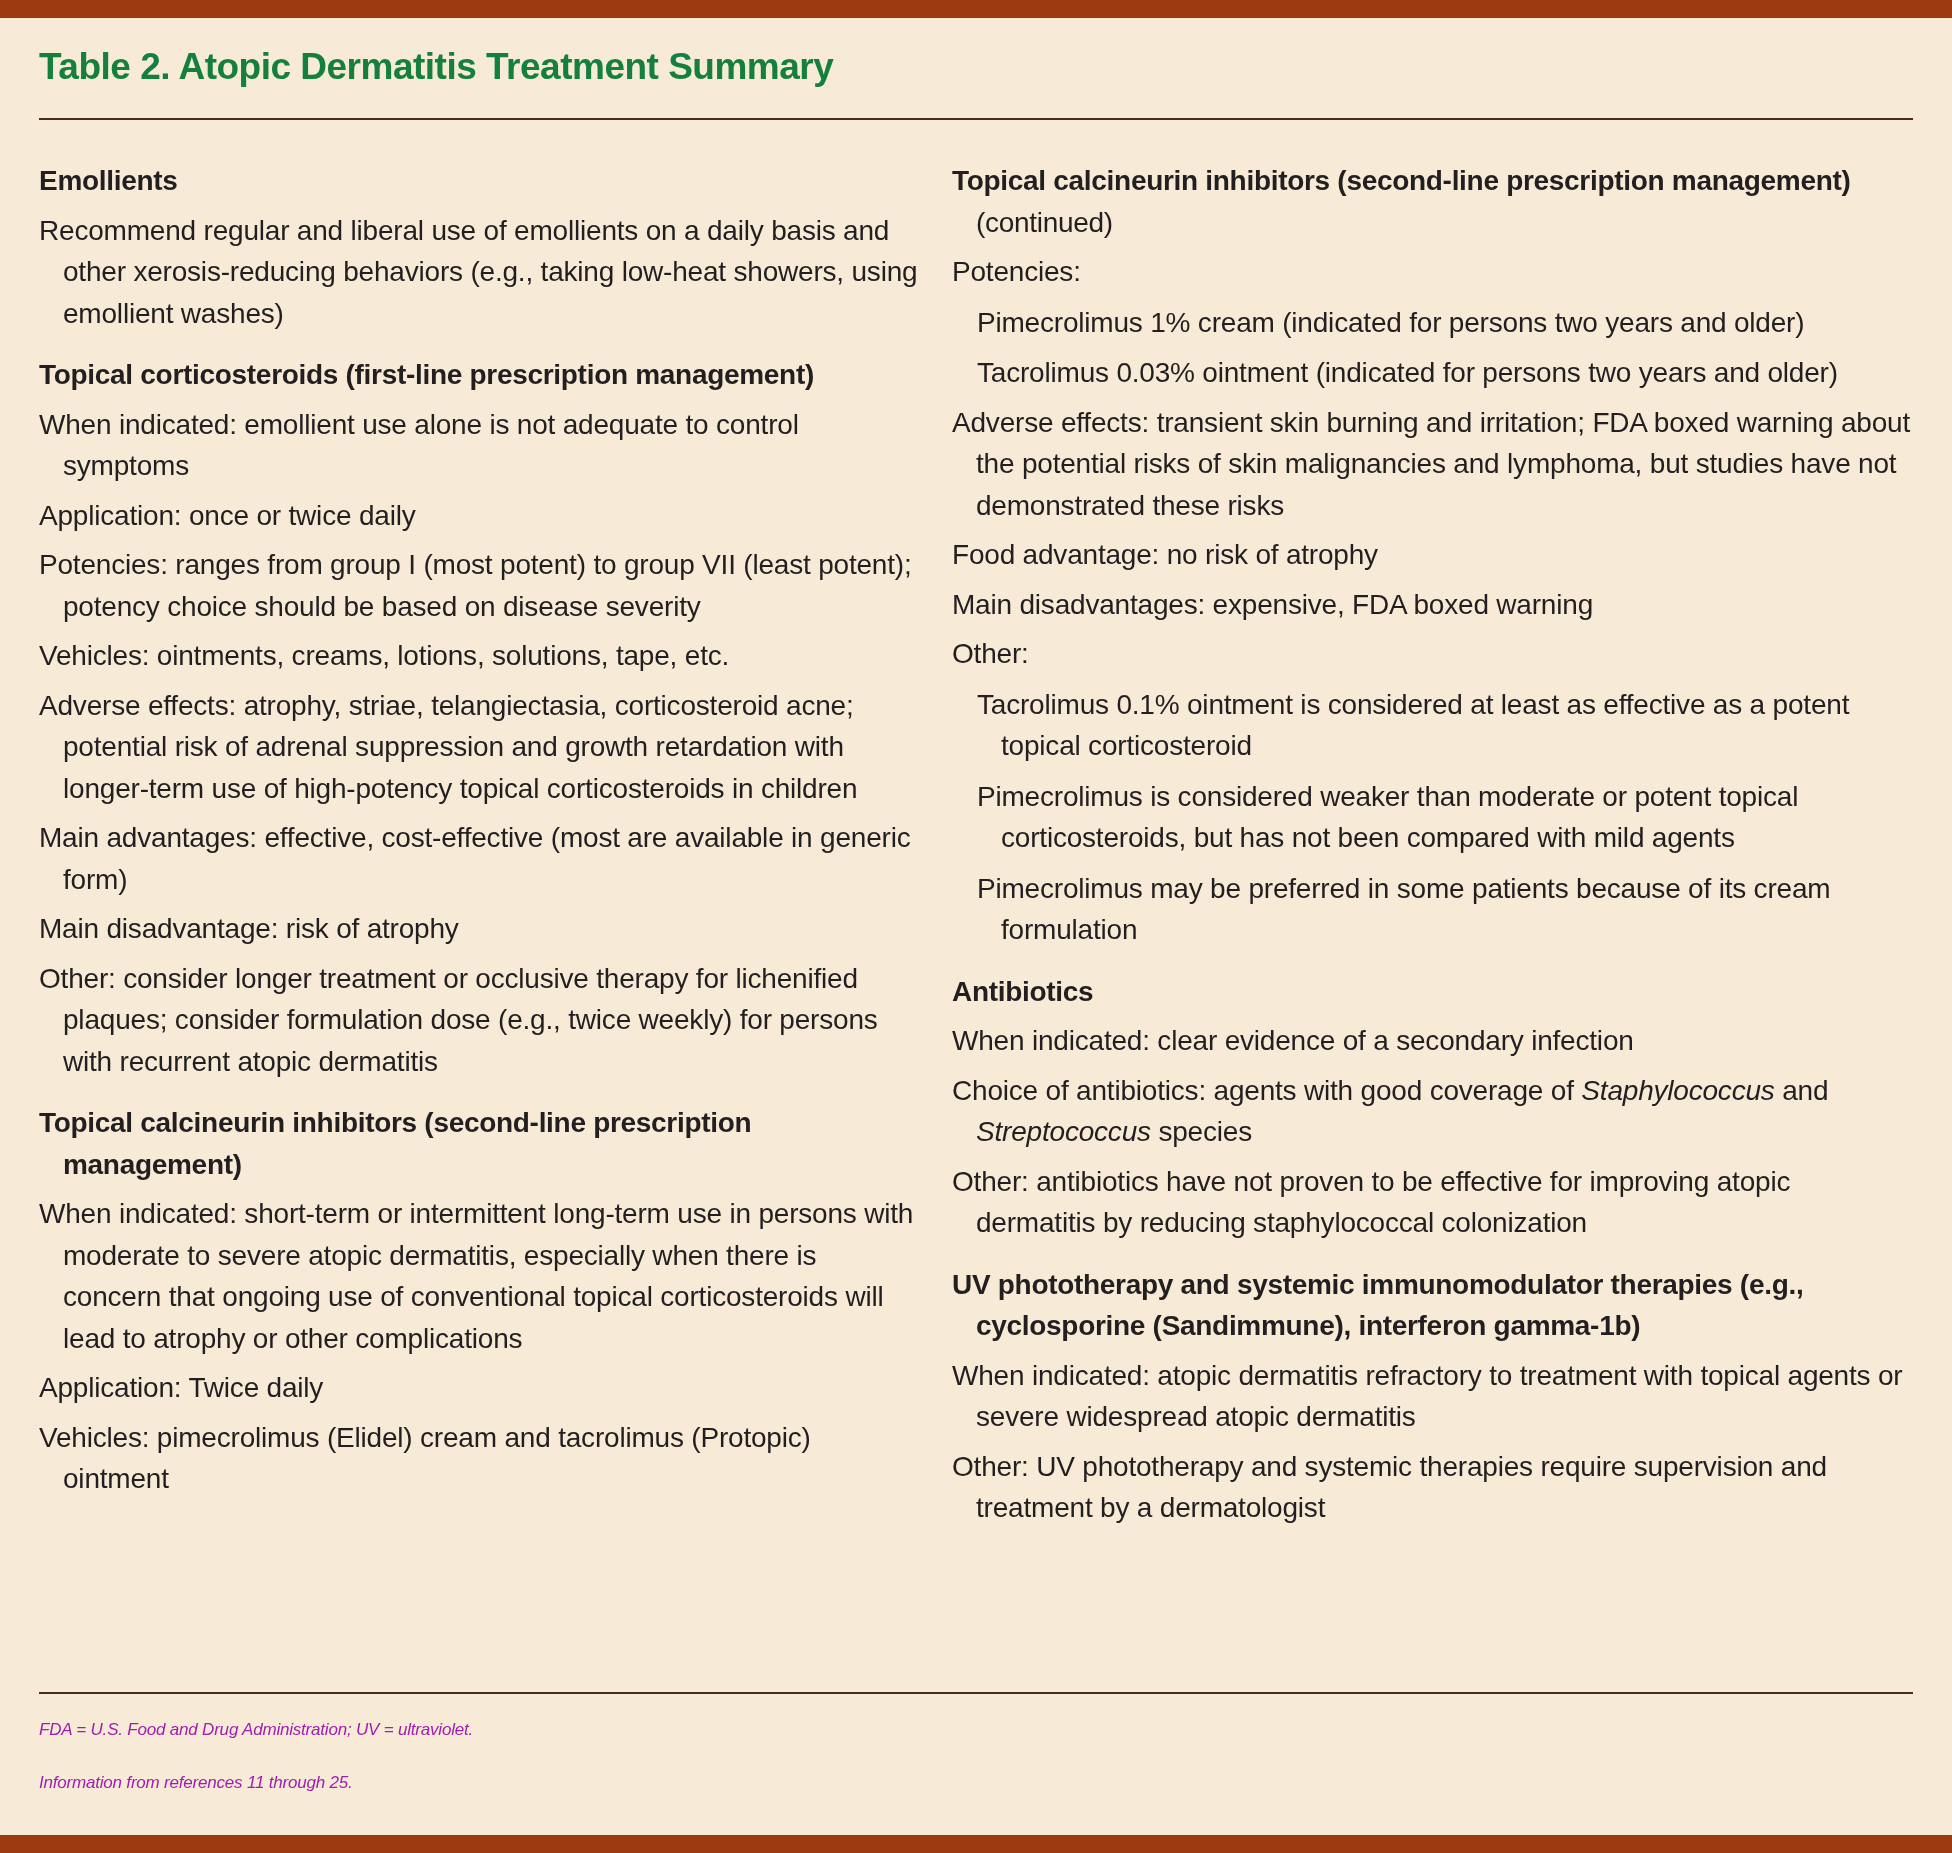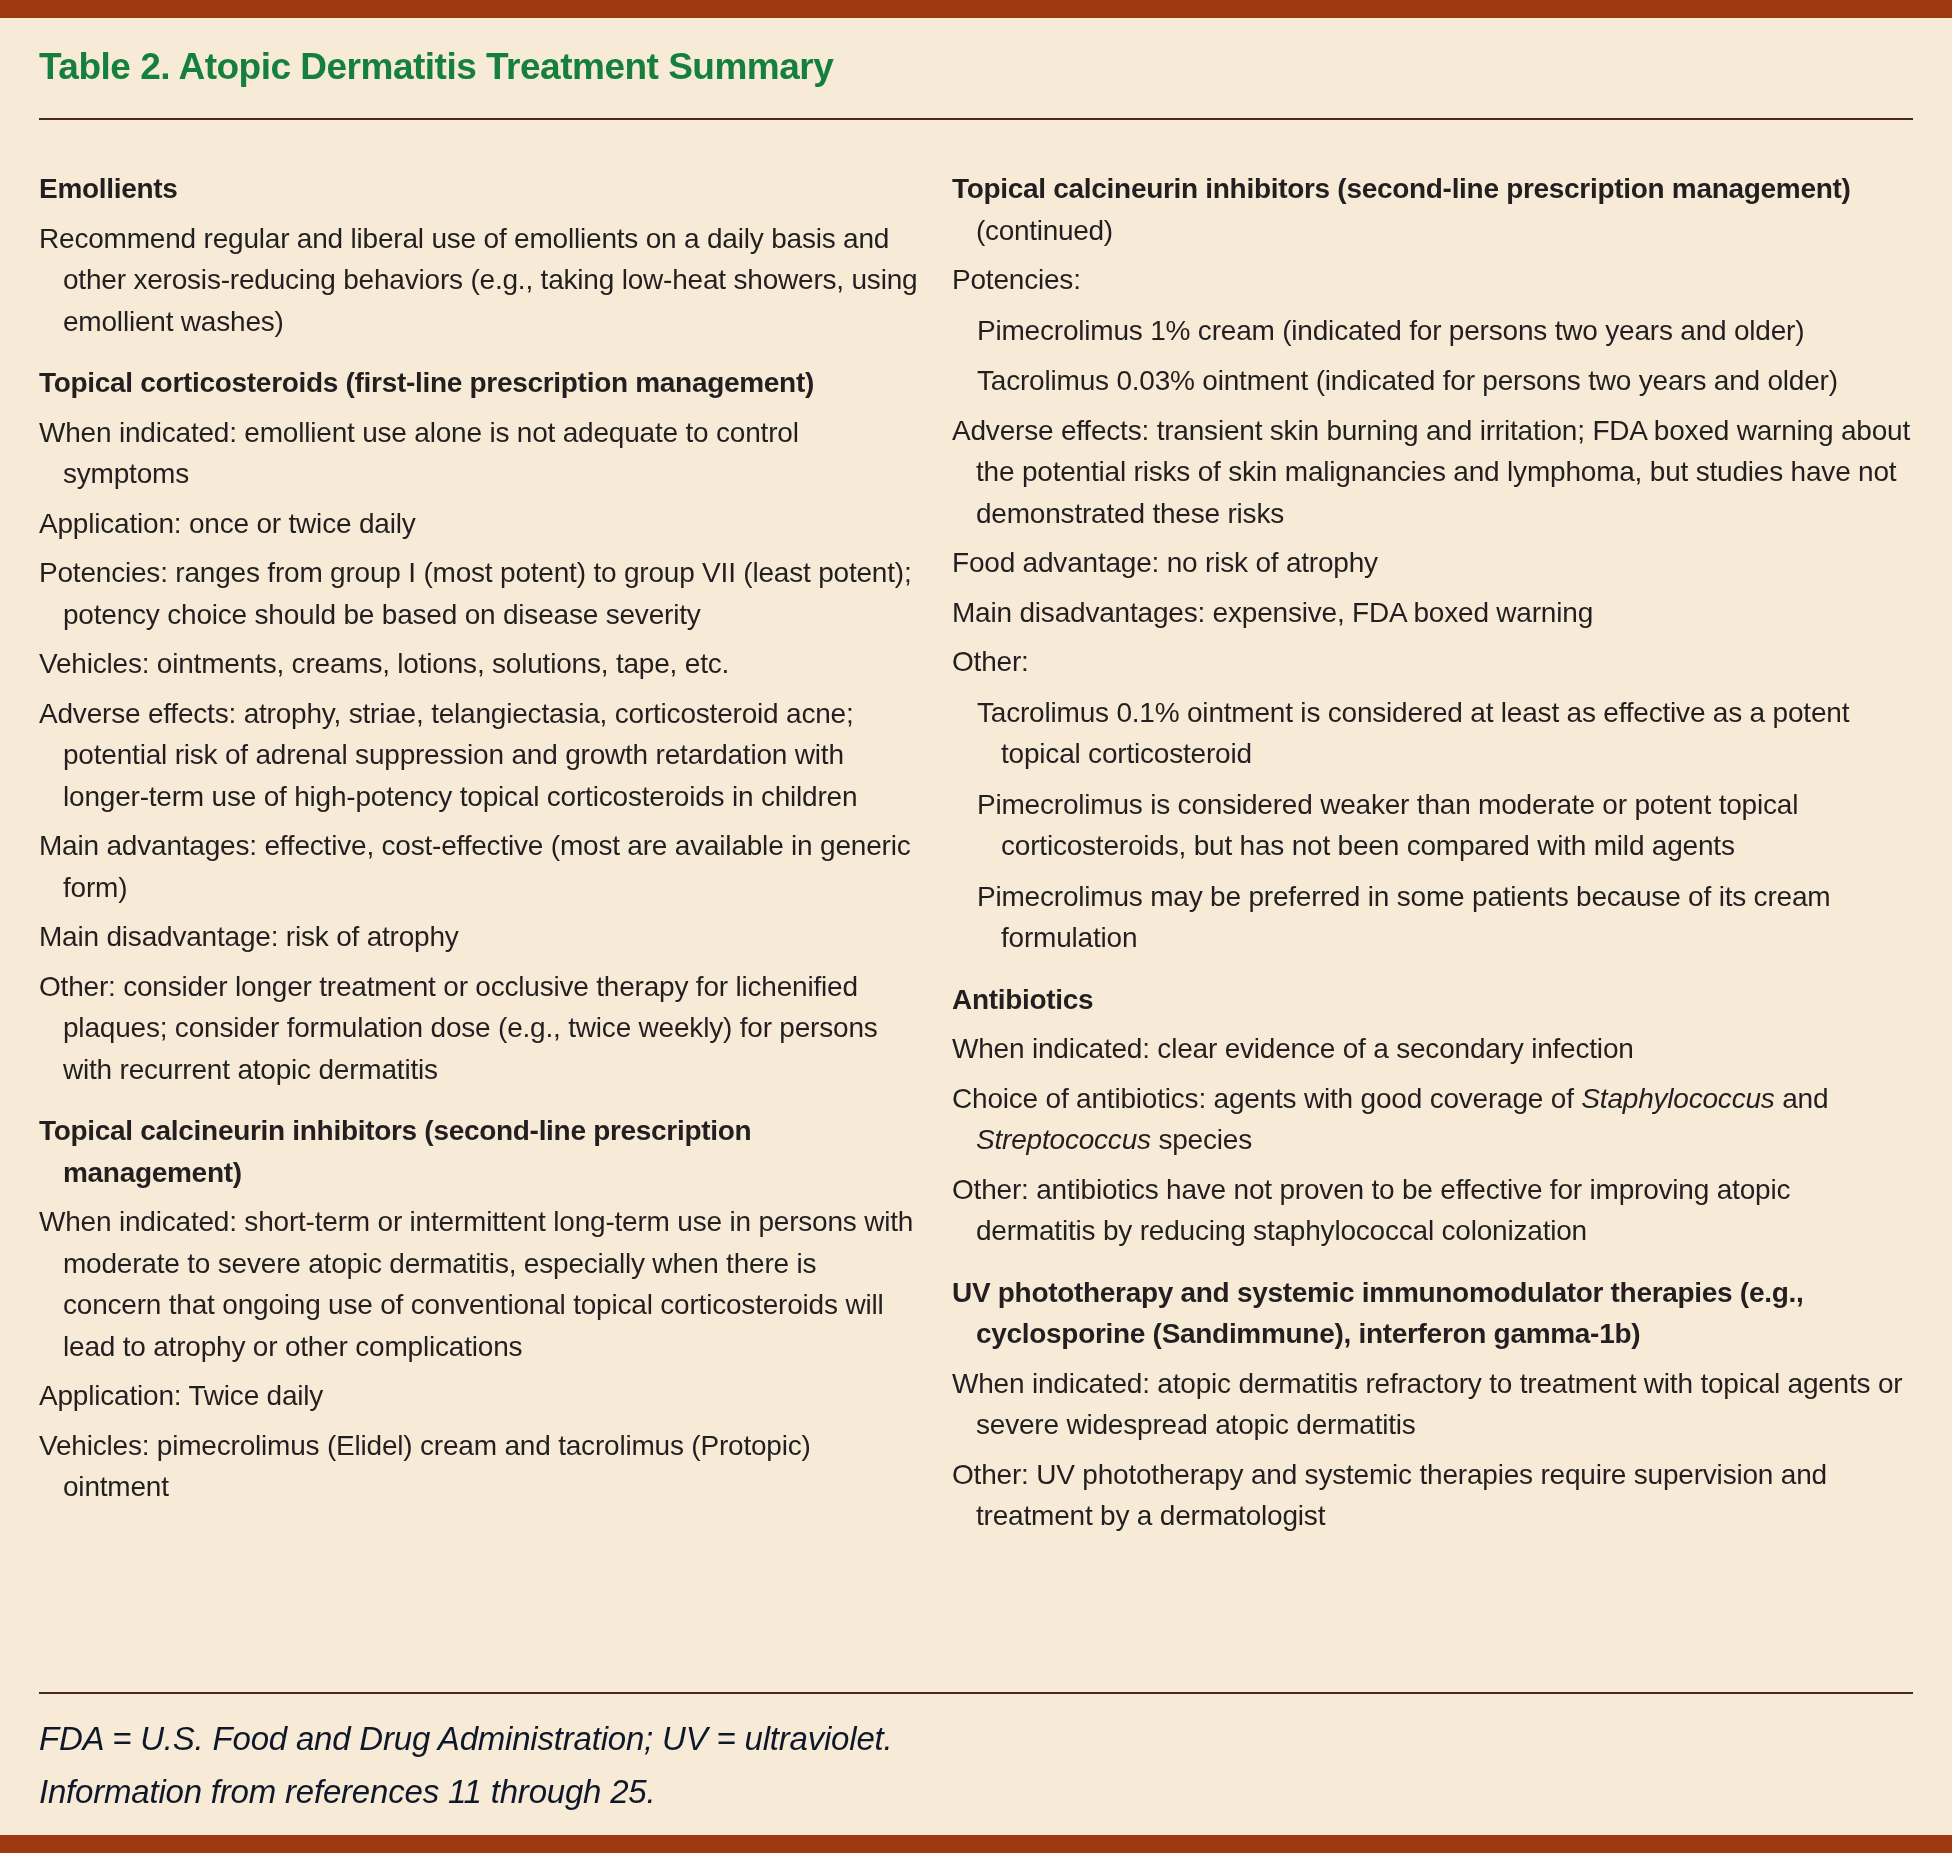--- a/index.html
+++ b/index.html
@@ -19,27 +19,27 @@
     font-family: "Liberation Sans", sans-serif;
     font-weight: bold; font-size: 37px; letter-spacing: -0.5px;
     color: #15803d;
   }
   .rule { position: absolute; left: 39px; width: 1874px; height: 2px; background: #4a2a1a; }
   .rule.top { top: 118px; }
   .rule.foot { top: 1692px; }
   .col { position: absolute; top: 152px; font-family: "Liberation Sans", sans-serif; font-size: 28px; line-height: 41.5px; }
   .col.left { left: 39px; width: 880px; }
   .col.right { left: 952px; width: 965px; }
-  .sec-head { font-weight: bold; padding-left: 24px; text-indent: -24px; margin: 16px 0 8px 0; letter-spacing: -0.3px; }
+  .sec-head { font-weight: bold; padding-left: 24px; text-indent: -24px; margin: 8px 0 8px 0; letter-spacing: -0.3px; }
   .sec-head .cont { font-weight: normal; }
   .sec { margin-bottom: 20px; }
   .item { padding-left: 24px; text-indent: -24px; margin-bottom: 8px; font-weight: normal; letter-spacing: -0.2px; }
   .sub { padding-left: 49px; text-indent: -24px; margin-bottom: 8px; letter-spacing: -0.2px; margin-top: 9px; }
   i { font-style: italic; }
-  .foot-note { position: absolute; left: 39px; font-family: "Liberation Sans", sans-serif; font-style: italic; font-size: 33px; color: #0f172a; letter-spacing: -0.2px; }
+  .foot-note { position: absolute; left: 39px; font-family: "Liberation Sans", sans-serif; font-style: italic; font-size: 17px; color: #a21caf; letter-spacing: -0.2px; }
   .fn1 { top: 1720px; }
   .fn2 { top: 1773px; }
 </style>
 </head>
 <body>
 
 <div class="bar top"></div>
 
 <div class="title">Table 2. Atopic Dermatitis Treatment Summary</div>
 <div class="rule top"></div>

